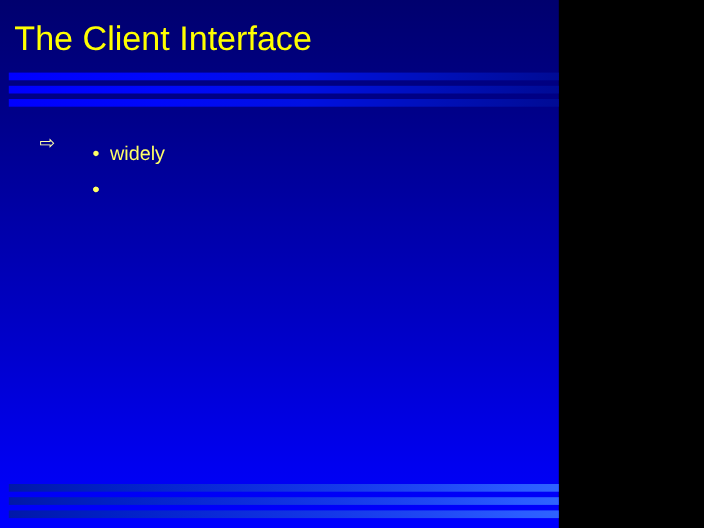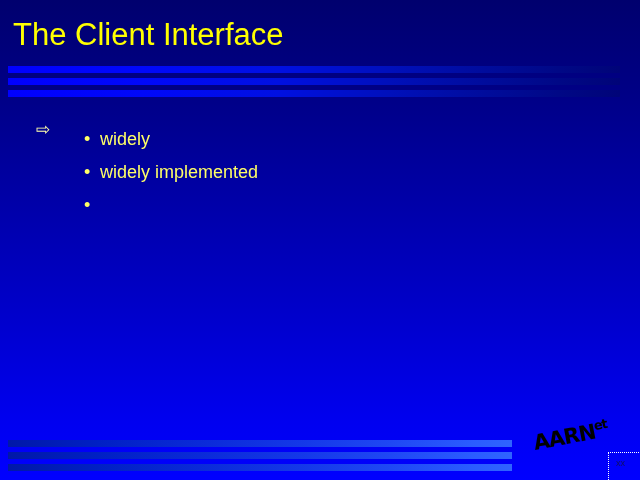--- a/index.html
+++ b/index.html
@@ -4,21 +4,21 @@
 <title>Slide</title>
 <style>
   html, body {
     margin: 0;
     padding: 0;
     background: #000000;
   }
 
   #slide {
     position: relative;
-    width: 640px;
+    width: 508px;
     height: 480px;
     overflow: hidden;
     font-family: "Liberation Sans", sans-serif;
     
     background: linear-gradient(to bottom, #00006e 0%, #000084 18%, #0000a8 42%, #0000cc 66%, #0000f0 88%, #0000ff 100%);
     -webkit-font-smoothing: none;
   }
 
   
   #title {
@@ -182,21 +182,20 @@
 
     <div class="sublist">
 
       <div class="level2">
         <span class="dot-bullet">•</span>
         <span>widely</span>
       </div>
 
       <div class="level2">
         <span class="dot-bullet">•</span>
-        <span>widely implemented</span>
       </div>
 
       <div class="level2">
         <span class="dot-bullet">•</span>
       </div>
 
     </div>
   </div>
 
   <div id="bottom-rule" class="bar-group">

